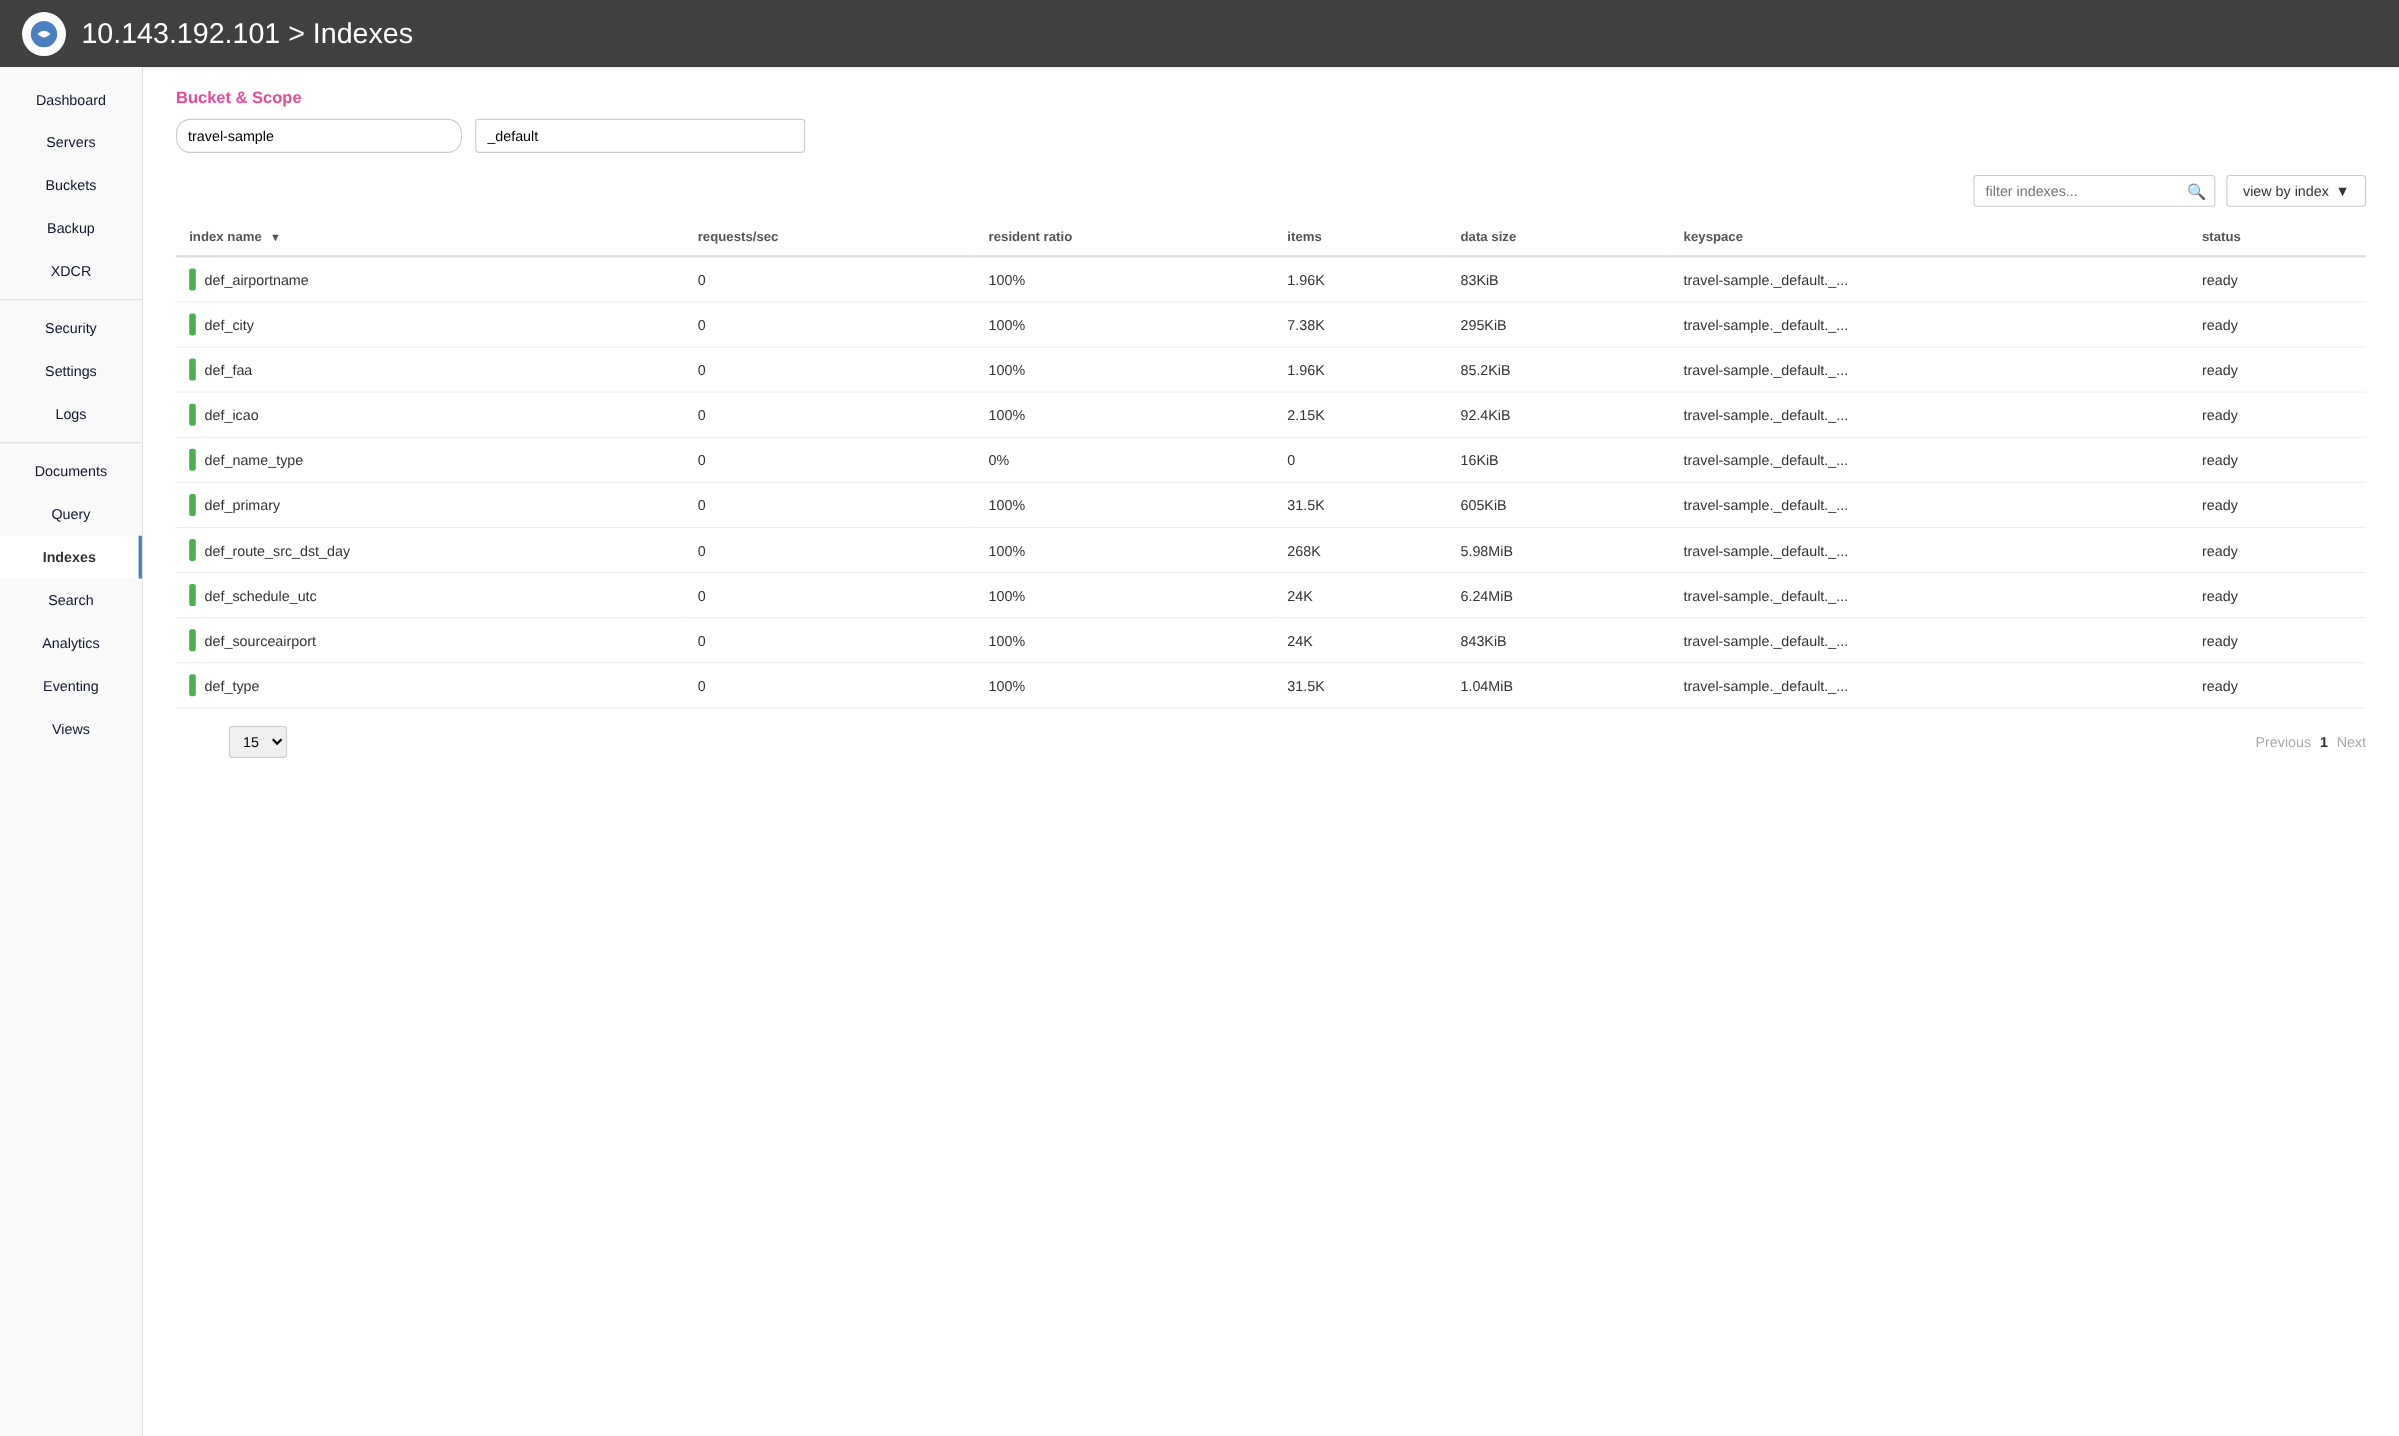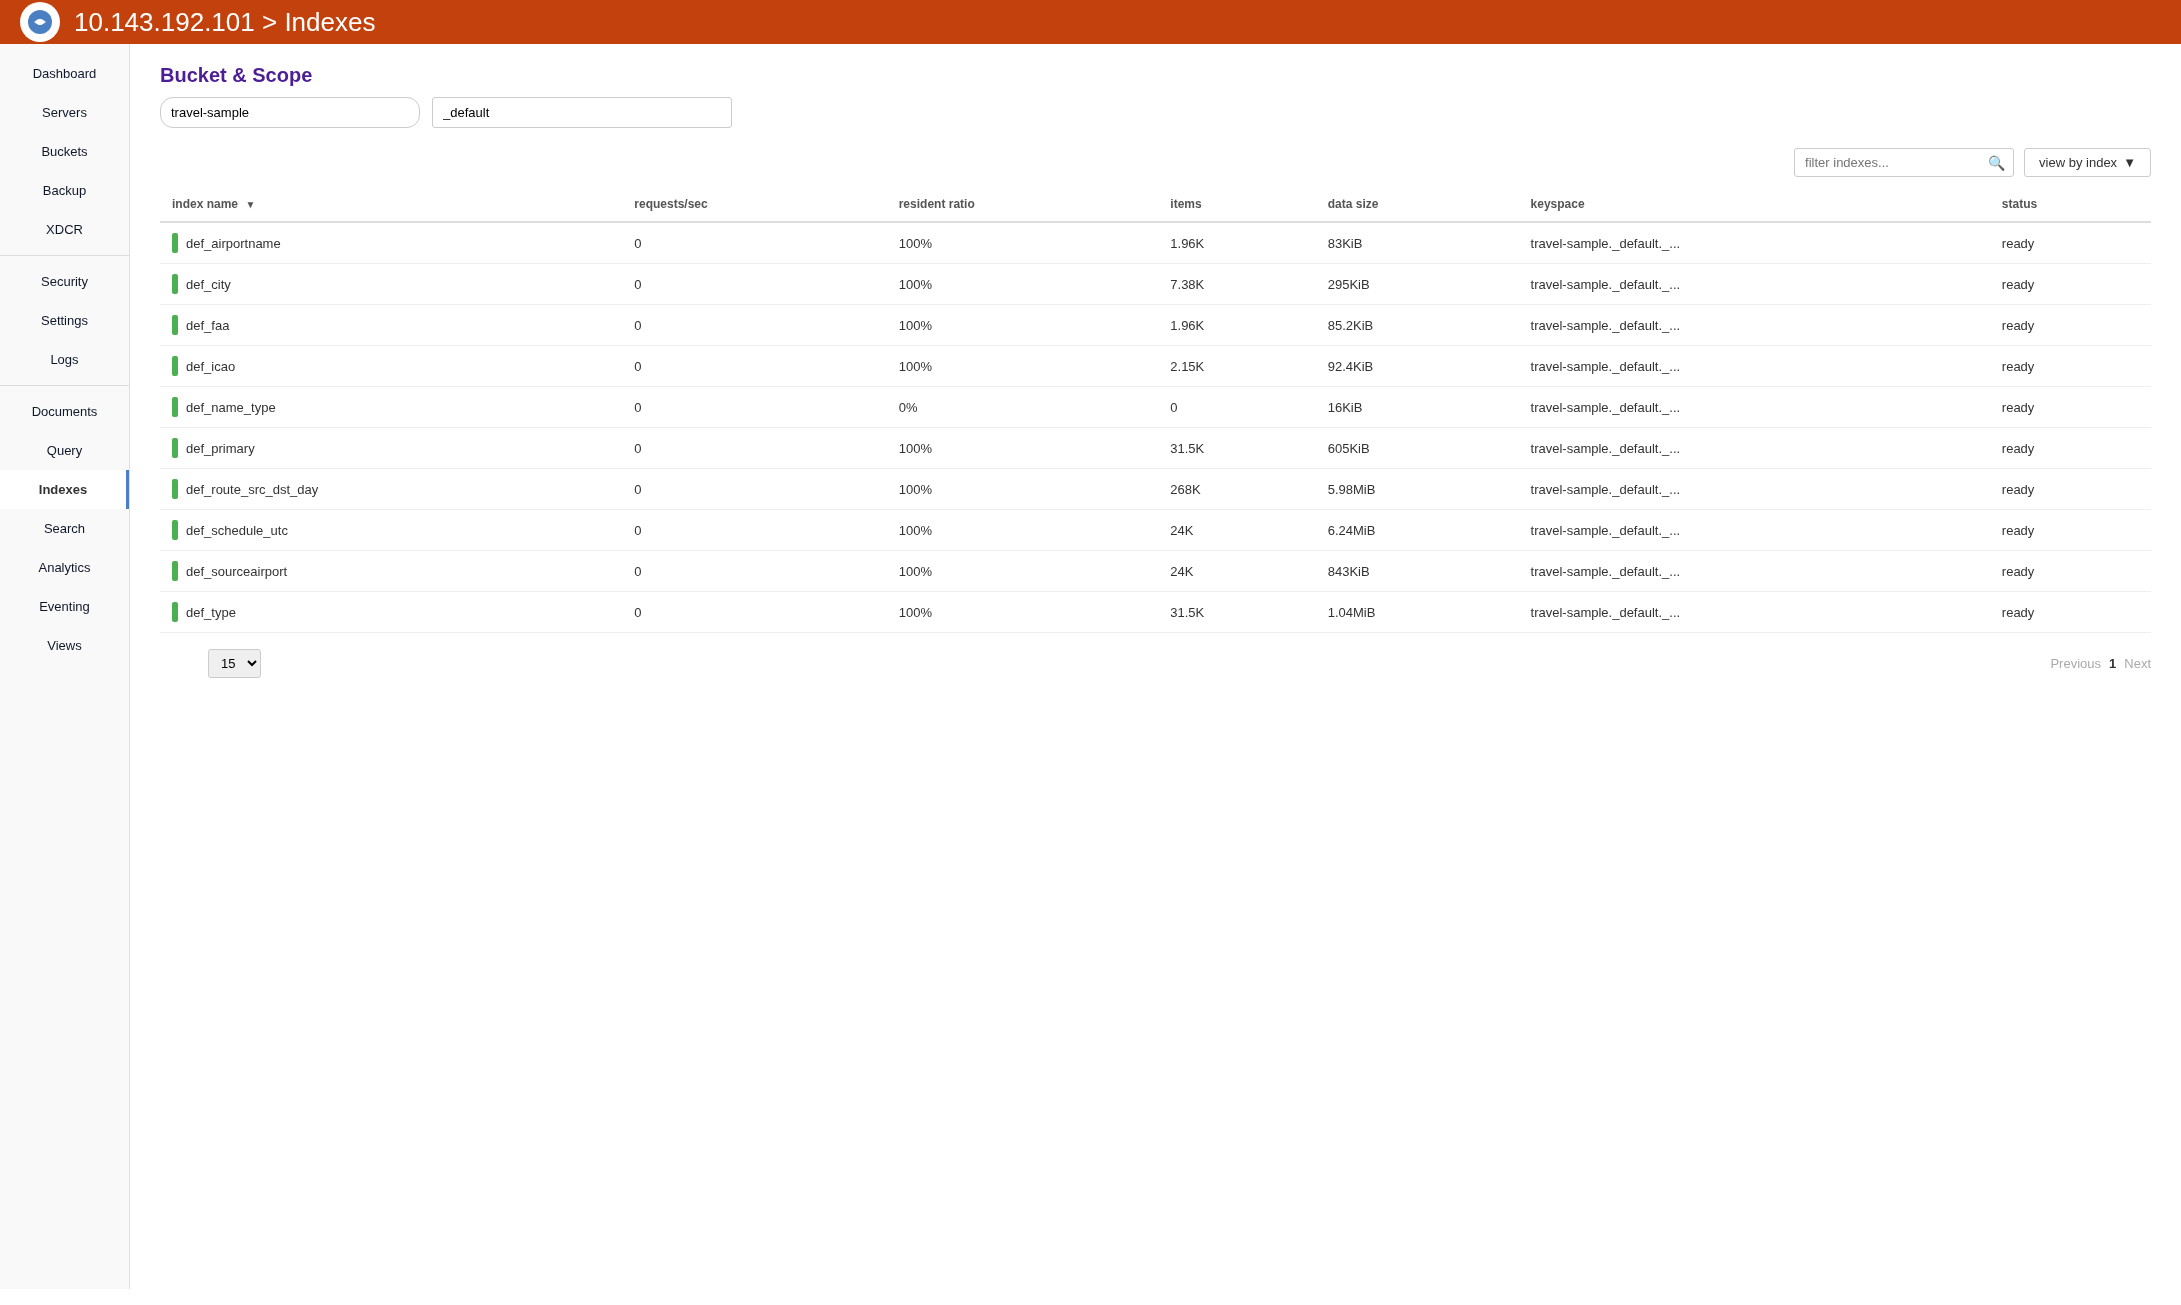--- a/index.html
+++ b/index.html
@@ -1,25 +1,25 @@
 <!DOCTYPE html>
 <html><head>
   <meta charset="utf-8">
   <style>
     * { box-sizing: border-box; margin: 0; padding: 0; }
     body { font-family: Arial, sans-serif; font-size: 13px; background: #fff; color: #333; }
 
     
     .header {
-      background: #c2410c;
+      background: #404040;
       color: white;
       display: flex;
       align-items: center;
       padding: 0 20px;
-      height: 44px;
+      height: 61px;
     }
     .header-logo {
       width: 40px; height: 40px;
       background: white;
       border-radius: 50%;
       display: flex; align-items: center; justify-content: center;
       margin-right: 14px;
       flex-shrink: 0;
     }
     .header-logo svg { width: 26px; height: 26px; }
@@ -58,21 +58,21 @@
     }
 
     
     .main {
       flex: 1;
       padding: 20px 30px;
       overflow-x: auto;
     }
 
     
-    .section-title { font-size: 20px; font-weight: bold; margin-bottom: 10px; color: #4c1d95; }
+    .section-title { font-size: 15px; font-weight: bold; margin-bottom: 10px; color: #ec4899; }
     .bucket-scope-row { display: flex; gap: 12px; align-items: center; }
     .bucket-input {
       border: 1px solid #ccc;
       padding: 7px 10px;
       font-size: 13px;
       border-radius: 13px;
       width: 260px;
       background: #fff;
     }
     .scope-input {

